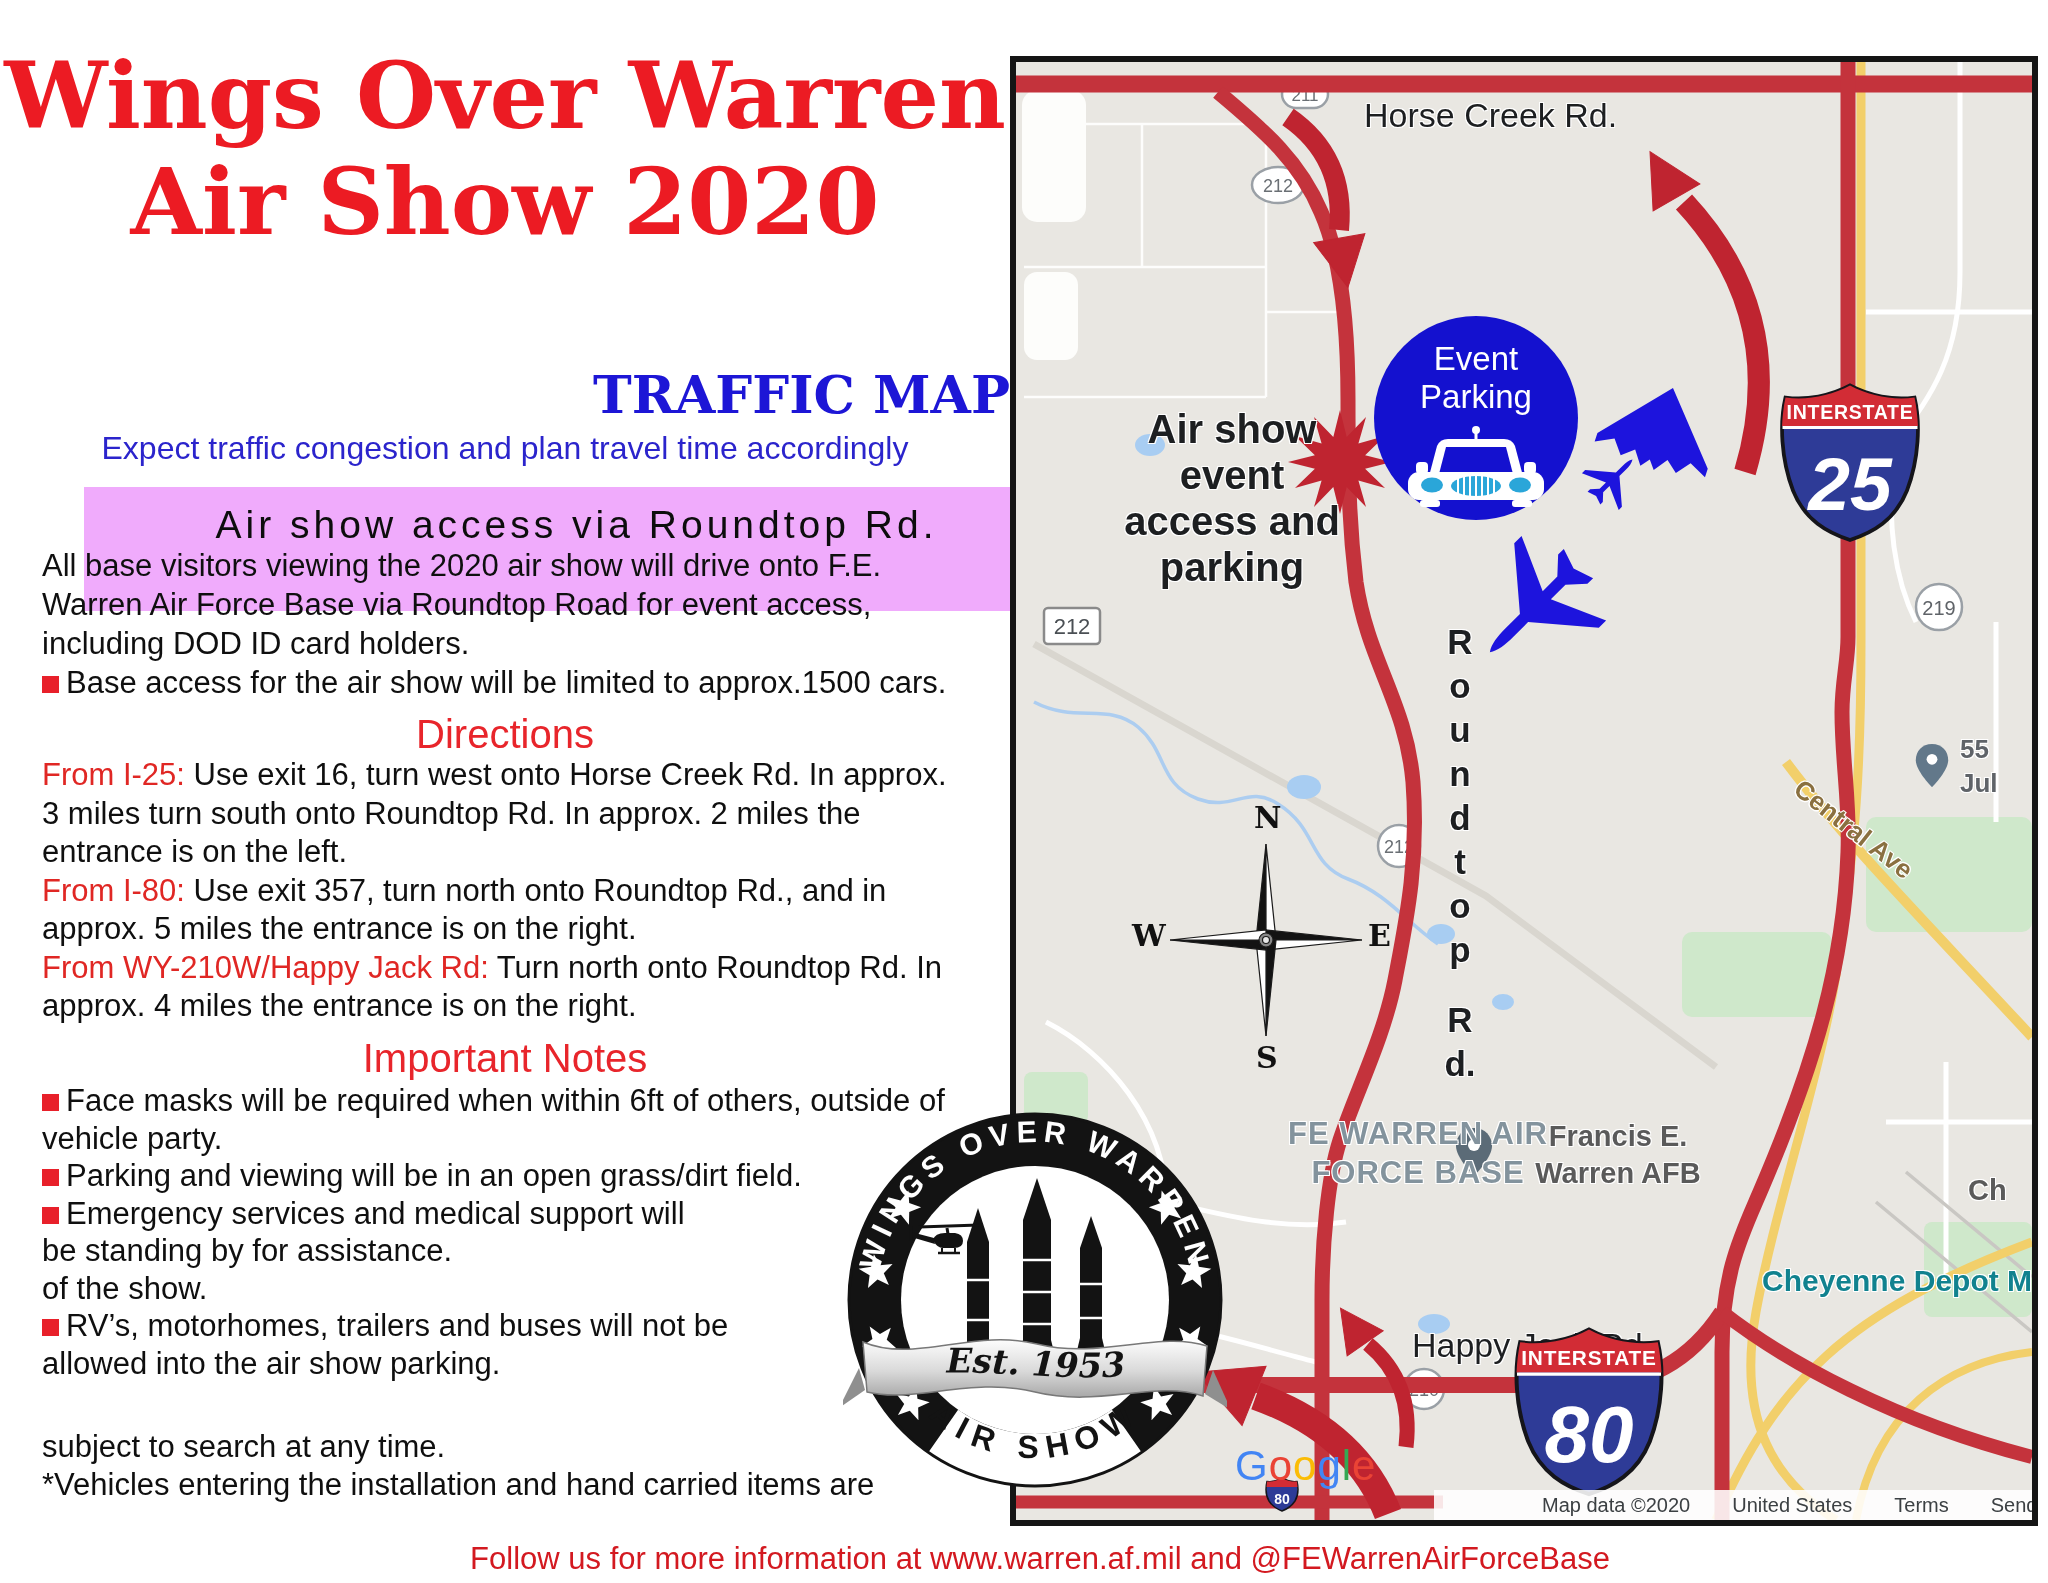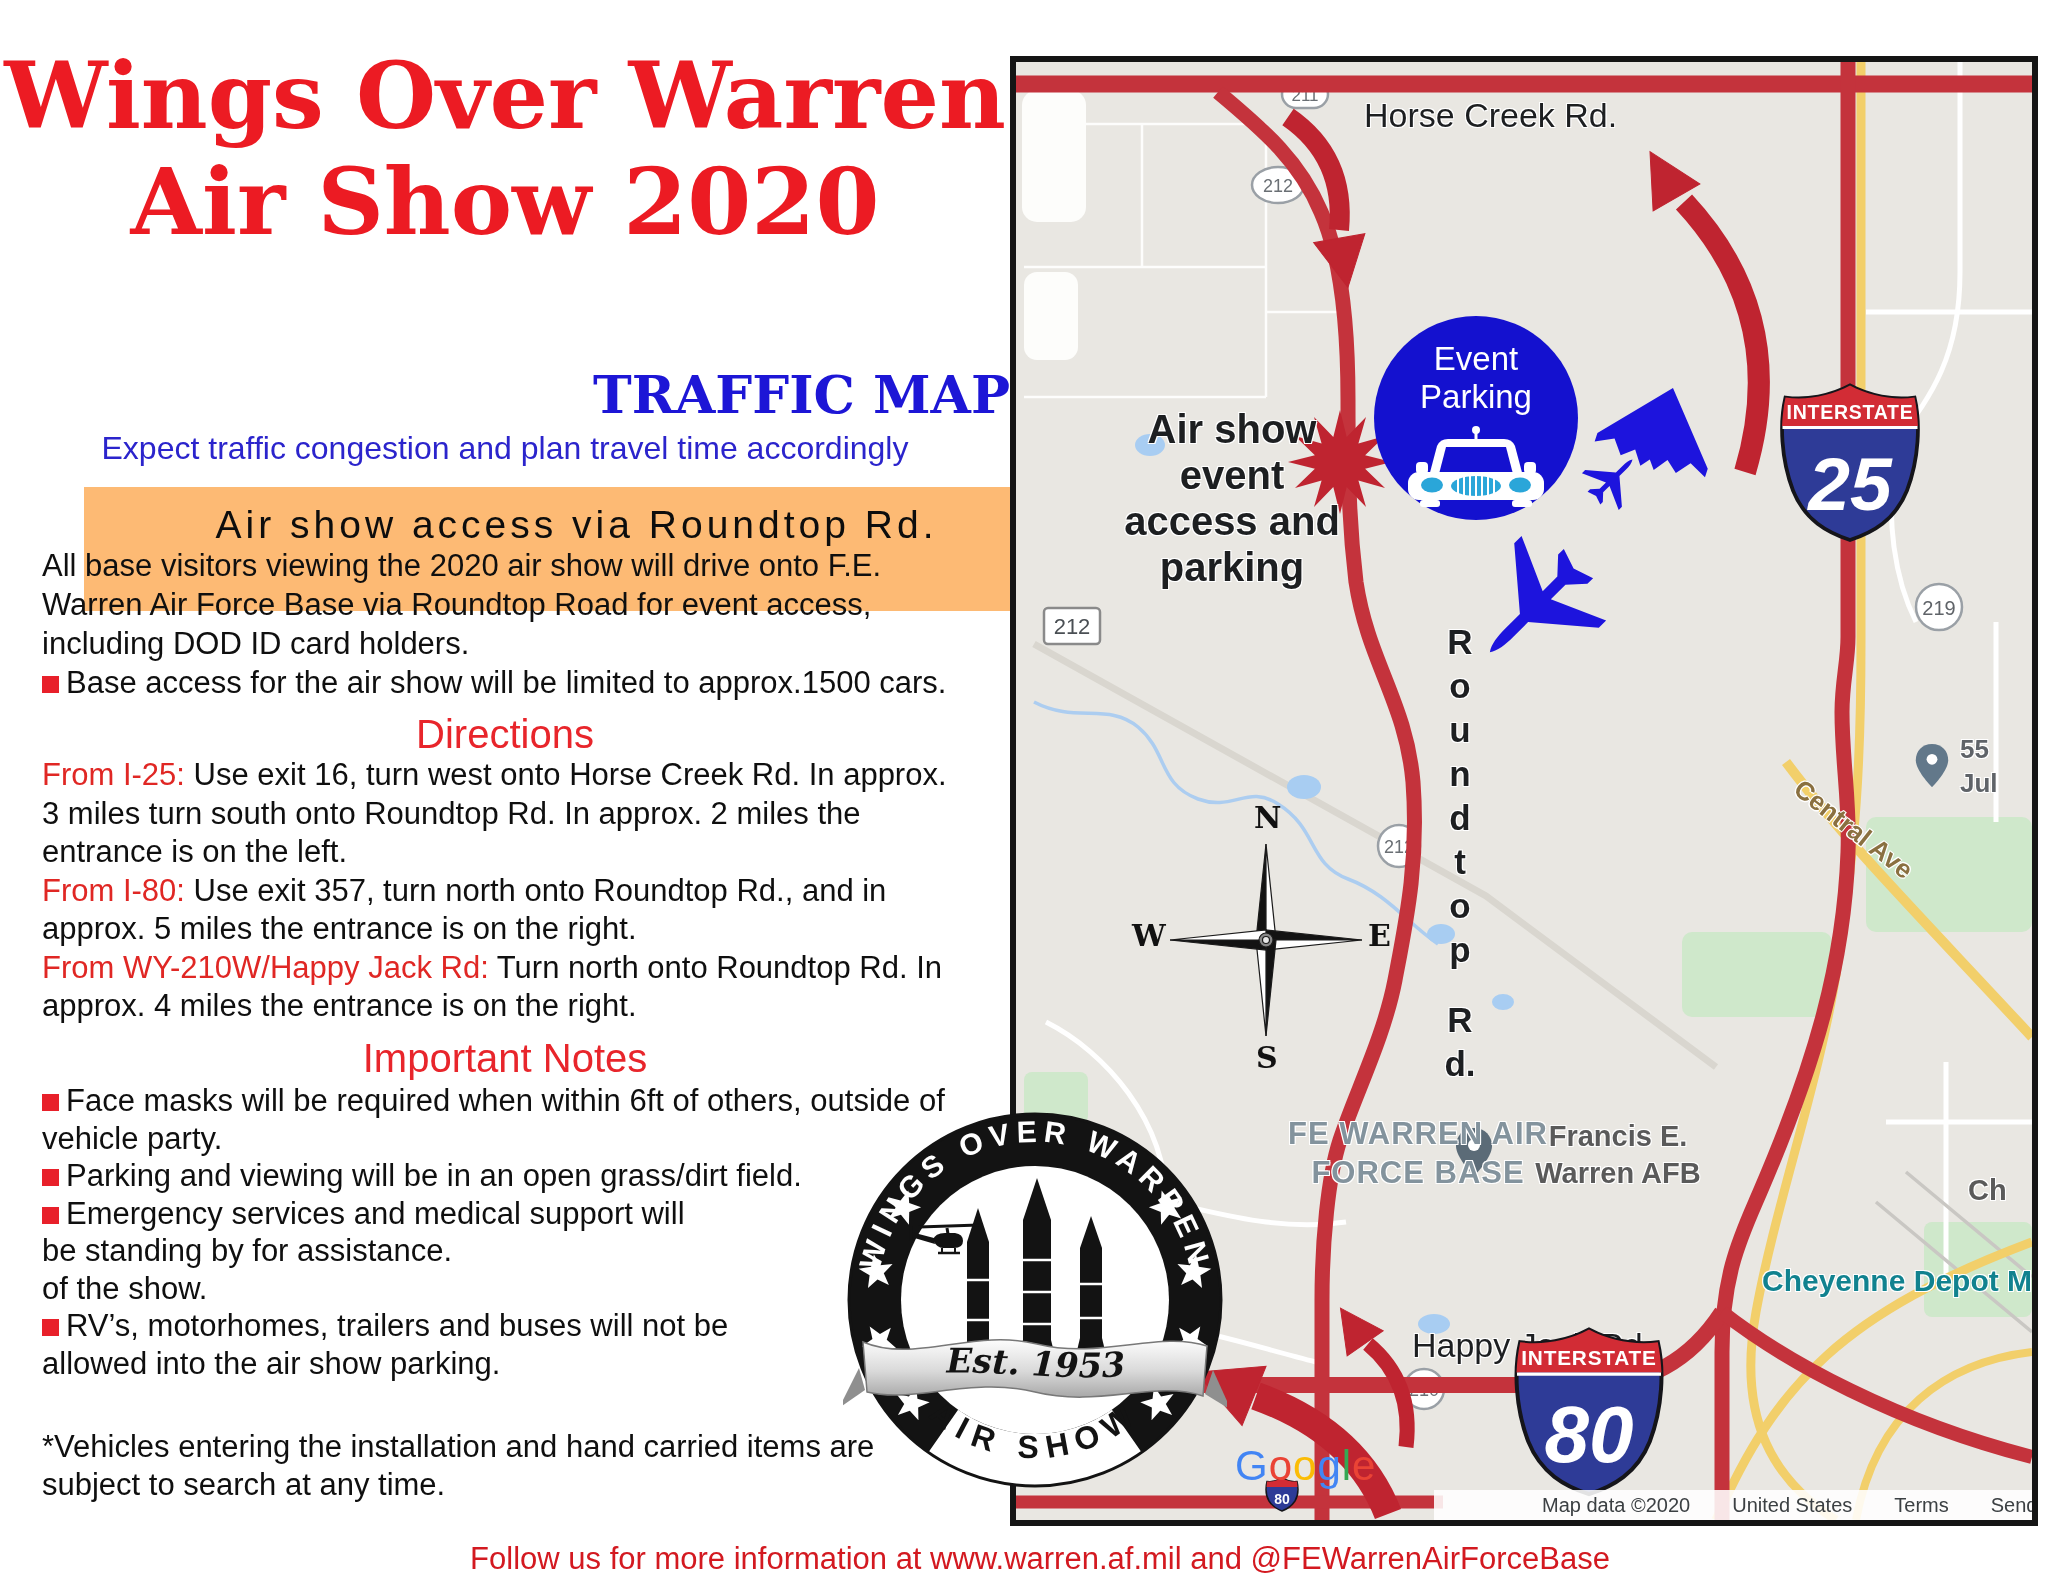--- a/index.html
+++ b/index.html
@@ -5,21 +5,21 @@
   html,body{margin:0;padding:0;background:#fff;}
   #stage{position:relative;width:2048px;height:1583px;background:#fff;overflow:hidden;
          font-family:"Liberation Sans",sans-serif;color:#111;}
   .abs{position:absolute;}
   
   .title{left:0;top:44px;width:1010px;text-align:center;
          font-family:"DejaVu Serif",serif;font-weight:bold;font-size:92px;line-height:1.15;color:#ec1b23;}
   .traffic-map{left:0;top:364px;width:1010px;text-align:right;
          font-family:"DejaVu Serif",serif;font-weight:bold;font-size:52px;color:#1d16d6;}
   .tagline{left:0;top:430px;width:1010px;text-align:center;font-size:32px;color:#2b24cc;font-weight:500;}
-  .banner{left:84px;top:487px;width:985px;height:124px;background:#fdba74;color:#0d0d0d;
+  .banner{left:84px;top:487px;width:985px;height:124px;background:#f0abfc;color:#0d0d0d;
           text-align:center;font-size:39px;letter-spacing:4px;font-weight:500;line-height:50px;padding-top:13px;box-sizing:border-box;}
   .body-block{left:42px;width:975px;font-size:31px;line-height:39px;color:#0f0f0f;}
   .intro{top:546px;}
   .dir-head,.notes-head{left:0;width:1010px;text-align:center;font-size:40px;color:#e8252b;font-weight:400;}
   .dir-head{top:712px;}
   .dir-block{top:756px;line-height:38.5px;}
   .notes-head{top:1036px;}
   .notes-block{top:1082px;line-height:37.5px;}
   .disclaimer{top:1428px;line-height:38px;}
   .lead-red{color:#e02724;}
@@ -102,22 +102,22 @@
     <div><span>vehicle party.</span></div>
     <div><span class="bullet"></span><span>Parking and viewing will be in an open grass/dirt field.</span></div>
     <div><span class="bullet"></span><span>Emergency services and medical support  will</span></div>
     <div><span>be standing by for assistance.</span></div>
     <div><span>of the show.</span></div>
     <div><span class="bullet"></span><span>RV’s, motorhomes, trailers and buses will not be</span></div>
     <div><span>allowed into the air show parking.</span></div>
   </div>
 
   <div class="abs body-block disclaimer">
+    <div>subject to search at any time.</div>
     <div>*Vehicles entering the installation and hand carried items are</div>
-    <div>subject to search at any time.</div>
   </div>
 
   <div class="abs footer-line">Follow us for more information at www.warren.af.mil and @FEWarrenAirForceBase</div>
 
   <div id="map" class="abs">
     <div class="map-inner">
 
       <svg width="1016" height="1458" viewBox="0 0 1016 1458" style="position:absolute;left:0;top:0;">
 
         <g stroke="#ffffff" stroke-width="2.5" fill="none" opacity=".9">

